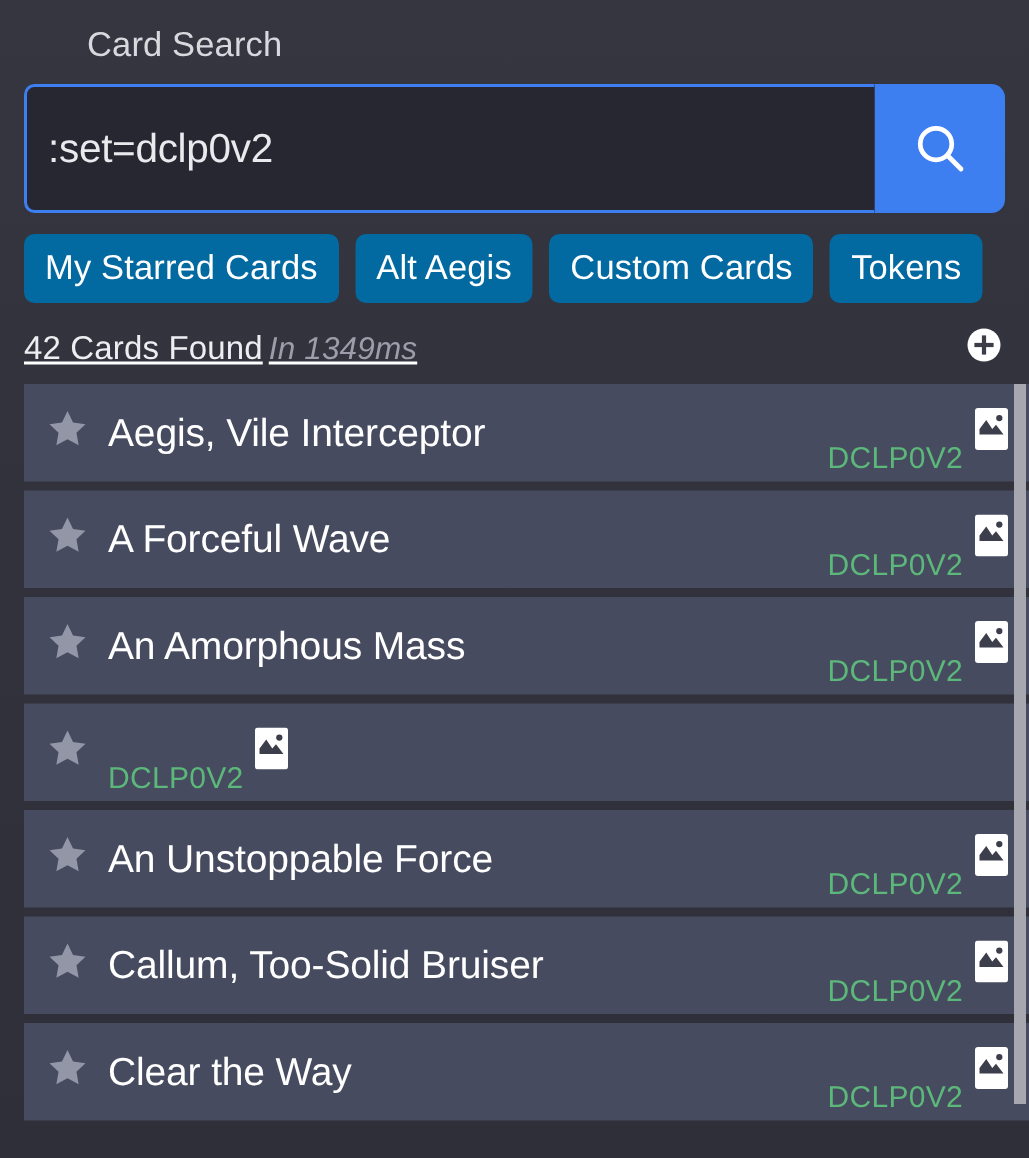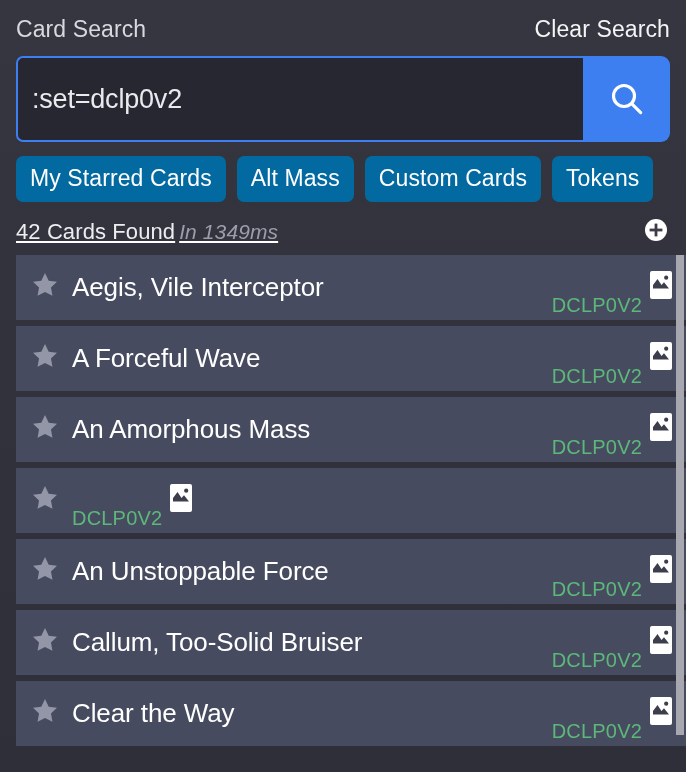--- a/index.html
+++ b/index.html
@@ -39,20 +39,21 @@
   .search-header {
     display: flex;
     align-items: baseline;
     justify-content: space-between;
     padding: 16px 16px 0 16px;
   }
   .search-header-title {
     font-size: 23px;
     color: #d8d9de;
     letter-spacing: 0.1px;
+    margin-left: 42px;
   }
   .clear-search {
     font-size: 23px;
     color: #f4f4f6;
     cursor: pointer;
     letter-spacing: 0.1px;
   }
 
   
   .search-bar {
@@ -209,40 +210,39 @@
 </style>
 </head>
 <body>
 
 <div class="page-bg"></div>
 
 <div class="app">
 
   <div class="search-header">
     <div class="search-header-title">Card Search</div>
-    <div class="clear-search">Clear Search</div>
   </div>
 
   <div class="search-bar">
     <div class="search-input-wrap">
       <input class="search-input" type="text" value=":set=dclp0v2" style="">
     </div>
     <button class="search-button">
       <span>
         <svg width="40" height="40" viewBox="0 0 24 24" fill="none" stroke="#ffffff" stroke-width="1.9" stroke-linecap="round">
           <circle cx="10.2" cy="10.2" r="6.3"></circle>
           <line x1="15.1" y1="15.1" x2="20.2" y2="20.2"></line>
         </svg>
       </span>
     </button>
   </div>
 
   <div class="filter-row">
     <button class="filter-chip">My Starred Cards</button>
-    <button class="filter-chip">Alt Mass</button>
+    <button class="filter-chip">Alt Aegis</button>
     <button class="filter-chip">Custom Cards</button>
     <button class="filter-chip">Tokens</button>
   </div>
 
   <div class="results-bar">
     <div class="results-text">
       <span>42 Cards Found</span><span class="results-time">In 1349ms</span>
     </div>
     <span class="add-card-icon">
       <svg width="24" height="24" viewBox="0 0 24 24">

